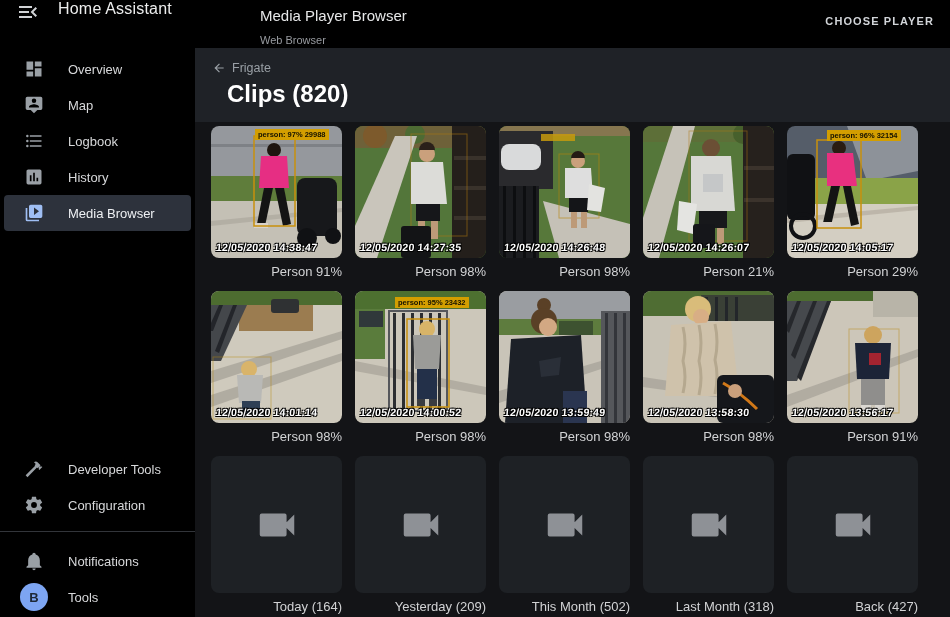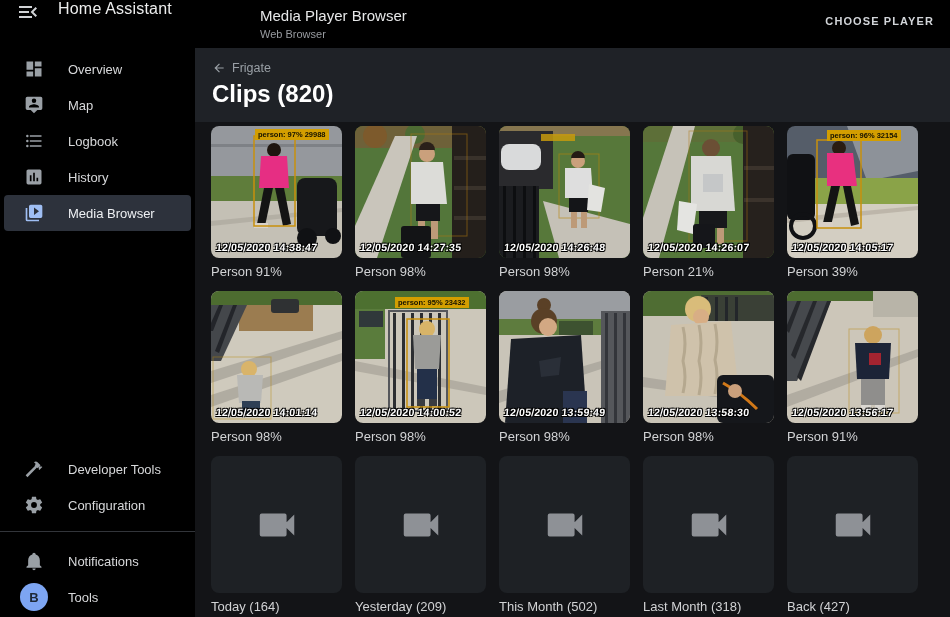--- a/index.html
+++ b/index.html
@@ -4,21 +4,21 @@
 <style>
   * { margin:0; padding:0; box-sizing:border-box; }
   html,body { width:950px; height:617px; overflow:hidden; background:#131417;
     font-family:"Liberation Sans", sans-serif; }
   .topbar { position:absolute; left:0; top:0; width:950px; height:48px; background:#000000;
     display:flex; align-items:flex-start; z-index:5; }
   .menu-btn { width:24px; height:24px; margin-left:16px; color:#d0d2d5; cursor:pointer; }
   .app-title { color:#eceded; font-size:16px; margin-left:18px; letter-spacing:.2px; }
   .media-head { position:absolute; left:260px; top:7px; }
   .media-title { color:#e6e7e8; font-size:15px; }
-  .media-sub { color:#989ba0; font-size:11px; margin-top:4px; }
+  .media-sub { color:#989ba0; font-size:11px; margin-top:10px; }
   .choose-player { position:absolute; right:16px; top:15px; color:#d2d5d9; font-size:11px;
     font-weight:600; letter-spacing:1.1px; cursor:pointer; }
 
   .sidebar { position:absolute; left:0; top:48px; width:195px; height:569px; background:#000000; }
   .side-item { position:absolute; left:4px; width:187px; height:36px; display:flex;
     align-items:center; border-radius:4px; cursor:pointer; }
   .side-item .ic { width:20px; height:20px; margin-left:20px; color:#9aa0a6; flex:none; }
   .side-item .lbl { color:#d7d8da; font-size:13px; margin-left:24px; white-space:nowrap; }
   .side-item.selected { background:#2d323c; }
   .side-item.selected .ic { color:#9fbef3; }
@@ -26,26 +26,26 @@
   .side-divider { position:absolute; left:0; width:195px; height:1px; background:#32353a; }
   .avatar { width:28px; height:28px; border-radius:50%; background:#7da5f2; color:#1d2836;
     font-size:13px; font-weight:700; display:flex; align-items:center; justify-content:center;
     margin-left:16px; flex:none; }
   .side-item.avatar-row .lbl { margin-left:20px; }
 
   .header-band { position:absolute; left:195px; top:48px; width:755px; height:74px; background:#1f2227; }
   .back-row { position:absolute; left:17px; top:13px; display:flex; align-items:center;
     color:#9aa0a6; font-size:12.5px; cursor:pointer; }
   .back-row .arr { width:14px; height:14px; margin-right:6px; }
-  .page-title { position:absolute; left:17px; top:32px; color:#ffffff; font-size:24px; font-weight:700; }
+  .page-title { position:absolute; left:32px; top:32px; color:#ffffff; font-size:24px; font-weight:700; }
 
   .content { position:absolute; left:195px; top:122px; width:755px; height:495px;
     background:#131417; padding:4px 0 0 16px; }
   .grid-row { display:grid; grid-template-columns:repeat(5,131px); column-gap:13px; margin-bottom:11px; }
-  .clip-cell { width:131px; cursor:pointer; }
+  .clip-cell { width:131px; cursor:pointer;text-align:right; }
   .thumb { position:relative; width:131px; height:132px; border-radius:8px; overflow:hidden;
     background:#000; }
   .thumb svg { display:block; width:131px; height:132px; }
   .ts { position:absolute; left:5px; bottom:5px; color:#fff; font-size:10.5px; font-weight:800;
     white-space:nowrap; transform:skewX(-5deg); letter-spacing:.2px;
     text-shadow:-1px -1px 0 #000, 1px -1px 0 #000, -1px 1px 0 #000, 1px 1px 0 #000; }
   .det { position:absolute; background:#d39e00; color:#151200; font-size:7.5px; font-weight:700;
     padding:1px 3px; white-space:nowrap; line-height:1.2; }
   .caption { margin-top:6px; color:#d2d3d5; font-size:13px; line-height:16px; }
   .folder-tile { width:131px; height:137px; border-radius:8px; background:#1e2125;
@@ -253,21 +253,21 @@
           <circle cx="52" cy="22" r="7" fill="#2a1c12"></circle>
           <polygon points="40,27 66,27 70,60 40,60" fill="#e8307f"></polygon>
           <polygon points="44,60 53,60 44,100 36,97" fill="#141414"></polygon>
           <polygon points="56,60 64,60 72,98 64,100" fill="#141414"></polygon>
           <rect x="33" y="96" width="13" height="5" fill="#d8cfc6"></rect>
           <rect x="30" y="14" width="44" height="88" fill="none" stroke="#c8900c" stroke-width="1.5"></rect>
         </svg>
         <div class="det" style="left:40px; top:4px;">person: 96% 32154</div>
         <div class="ts">12/05/2020 14:05:17</div>
       </div>
-      <div class="caption">Person 39%</div>
+      <div class="caption">Person 29%</div>
     </div>
   </div>
 
   <div class="grid-row">
     <div class="clip-cell">
       <div class="thumb">
         <svg viewBox="0 0 131 132" preserveAspectRatio="none">
           <rect width="131" height="132" fill="#cfcabd"></rect>
           <rect width="131" height="14" fill="#4d6c30"></rect>
           <rect x="28" y="14" width="74" height="26" fill="#9b7c50"></rect>

